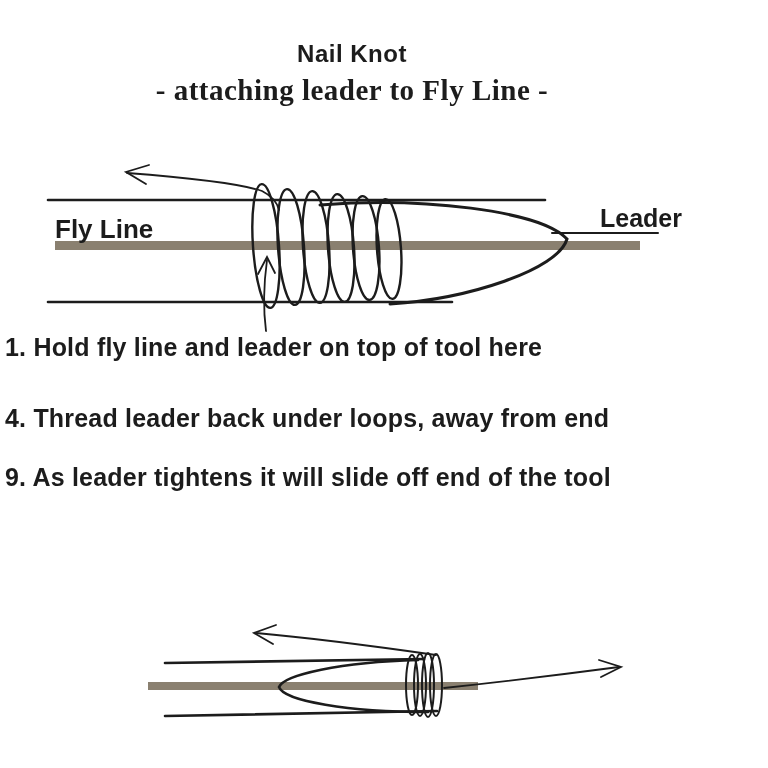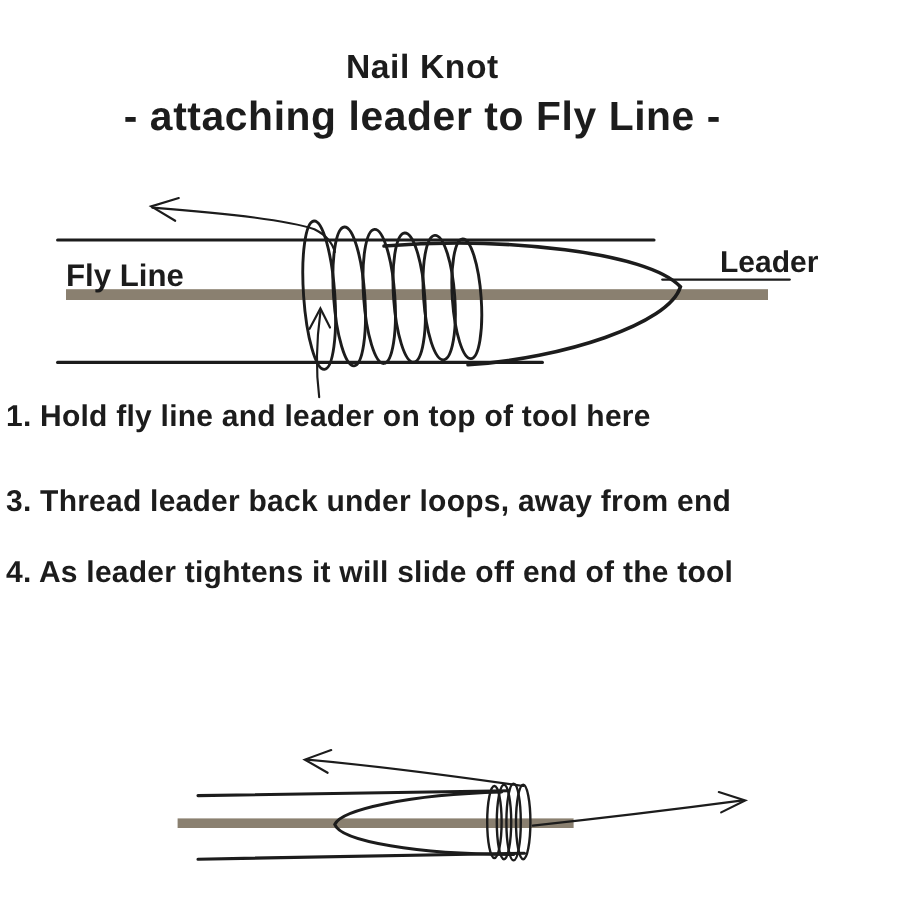--- a/index.html
+++ b/index.html
@@ -17,29 +17,30 @@
   }
   .header {
     position: absolute;
     top: 40px;
     left: 0;
     width: 704px;
     text-align: center;
   }
   .title {
     margin: 0;
-    font-size: 28px;
+    font-size: 24px;
     font-weight: bold;
     letter-spacing: 0.5px;
   }
   .subtitle {
     margin: 6px 0 0 0;
-    font-size: 34px;
+    font-size: 29px;
     font-weight: bold;
     letter-spacing: 0.5px;
+    font-family: Liberation Serif, serif;
   }
   .diagram-svg {
     position: absolute;
     left: 0;
     display: block;
   }
   #main-diagram { top: 150px; }
   #slide-diagram { top: 615px; }
   .instructions {
     position: absolute;
@@ -106,22 +107,22 @@
     <path class="ink" d="M 266 181 C 263 158, 264 132, 267 110" stroke-width="1.8"></path>
     <path class="ink" d="M 258 124 L 267 107 L 275 123" stroke-width="1.8"></path>
   </g>
 
   <text x="55" y="88" font-size="26" class="svg-label">Fly Line</text>
   <text x="600" y="77" font-size="25" class="svg-label">Leader</text>
 </svg>
 
 <div class="instructions">
   <div class="instruction">1. Hold fly line and leader on top of tool here</div>
-  <div class="instruction">3. Thread leader back under loops, away from end</div>
-  <div class="instruction">4. As leader tightens it will slide off end of the tool</div>
+  <div class="instruction">4. Thread leader back under loops, away from end</div>
+  <div class="instruction">9. As leader tightens it will slide off end of the tool</div>
 </div>
 
 <svg id="slide-diagram" class="diagram-svg" width="768" height="140" viewBox="0 0 768 140">
 
   <g>
     <path class="ink" d="M 165 48 L 424 44" stroke-width="2.6"></path>
     <path class="ink" d="M 165 101 L 437 96" stroke-width="2.6"></path>
   </g>
 
   <rect x="148" y="67" width="330" height="8" fill="#8a8070"></rect>

